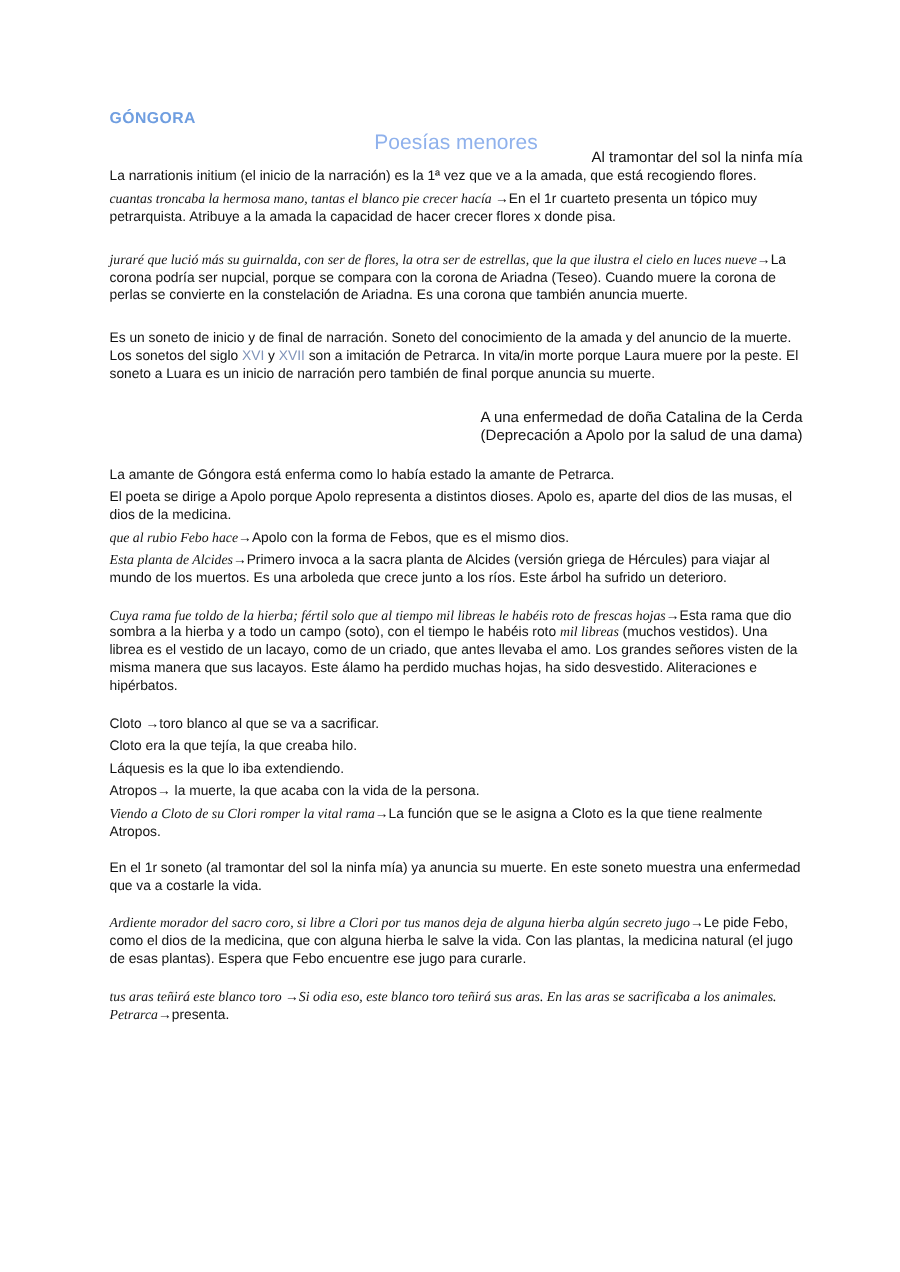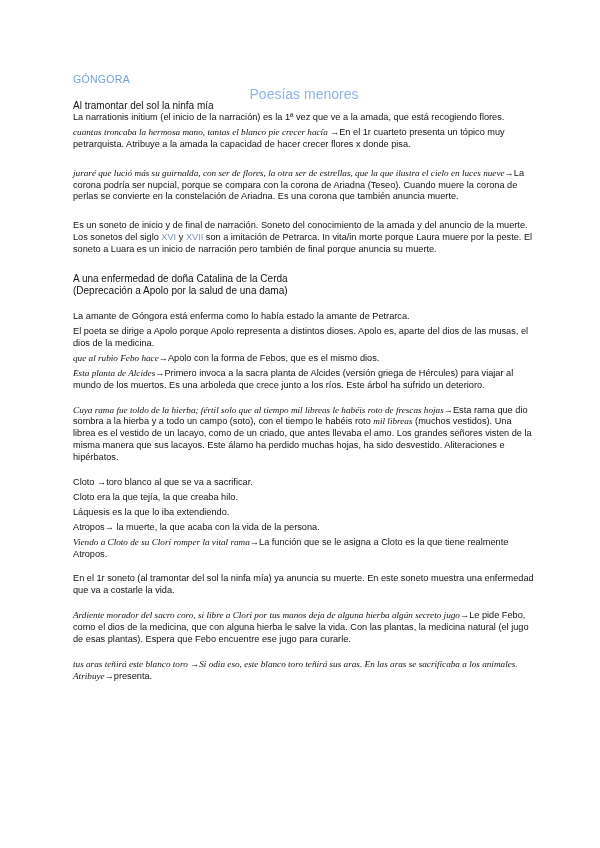--- a/index.html
+++ b/index.html
@@ -1,21 +1,21 @@
 <!DOCTYPE html>
 <html><head>
   <meta charset="utf-8">
   <style>
     html, body { margin:0; padding:0; background:#ffffff; }
     body { width:600px; height:848px; position:relative; overflow:hidden;
       font-family:"Liberation Sans", sans-serif; color:#111; }
     .page { position:absolute; left:73px; top:74px; width:462px; font-size:9.2px; line-height:11.9px; }
-    .title { color:#6f9ee0; font-weight:normal; font-size:10.5px; margin:0 0 2px 0; letter-spacing:0.3px; }
+    .title { color:#6f9ee0; font-weight:bold; font-size:10.5px; margin:0 0 2px 0; letter-spacing:0.3px; }
     .subtitle { color:#8fb1ec; text-align:center; font-size:14px; margin:0; line-height:12px; }
-    .poem-title { text-align:left; font-size:10px; margin:0; line-height:12px; }
+    .poem-title { text-align:right; font-size:10px; margin:0; line-height:12px; }
     p { margin:0 0 3px 0; }
     .gap { height:10px; }
     .gap2 { height:14px; }
     i { font-style:italic;font-family:Liberation Serif, serif; }
     .roman { color:#7f93b8; }
   </style>
 </head>
 <body>
 
 <div class="page">
@@ -46,14 +46,14 @@
   <p>Cloto era la que tejía, la que creaba hilo.</p>
   <p>Láquesis es la que lo iba extendiendo.</p>
   <p>Atropos→ la muerte, la que acaba con la vida de la persona.</p>
   <p><i>Viendo a Cloto de su Clori romper la vital rama</i><span>→La función que se le asigna a Cloto es la que tiene realmente Atropos.</span></p>
   <div class="gap"></div>
   <p>En el 1r soneto (al tramontar del sol la ninfa mía) ya anuncia su muerte. En este soneto muestra una enfermedad que va a costarle la vida.</p>
   <div class="gap"></div>
   <p><i>Ardiente morador del sacro coro, si libre a Clori por tus manos deja de alguna hierba algún secreto jugo</i><span>→Le pide Febo, como el dios de la medicina, que con alguna hierba le salve la vida. Con las plantas, la medicina natural (el jugo de esas plantas). Espera que Febo encuentre ese jugo para curarle.</span></p>
   <div class="gap"></div>
   <p style="margin-bottom:0"><i>tus aras teñirá este blanco toro →Si odia eso, este blanco toro teñirá sus aras. En las aras se sacrificaba a los animales.</i></p>
-  <p><i>Atribuye</i><span>→presenta.</span></p>
+  <p><i>Petrarca</i><span>→presenta.</span></p>
 </div>
 
 </body></html>

